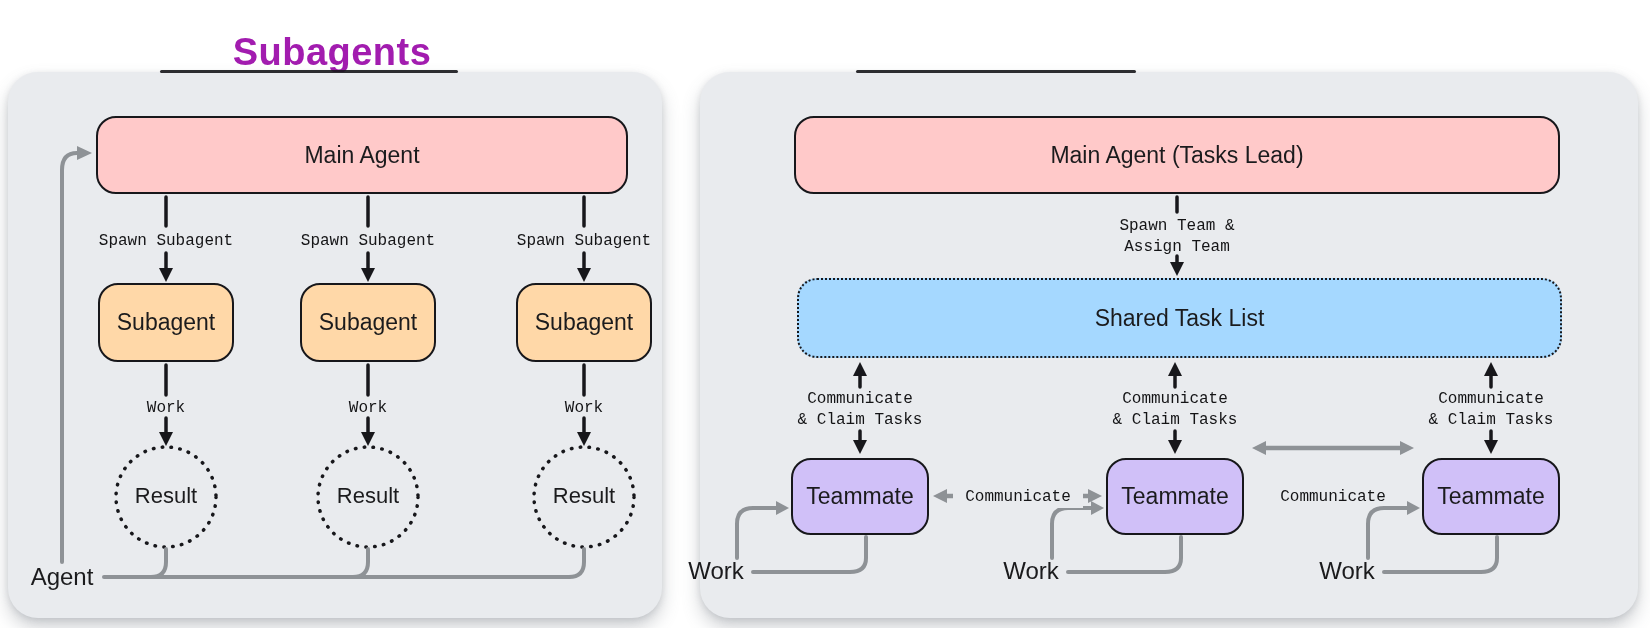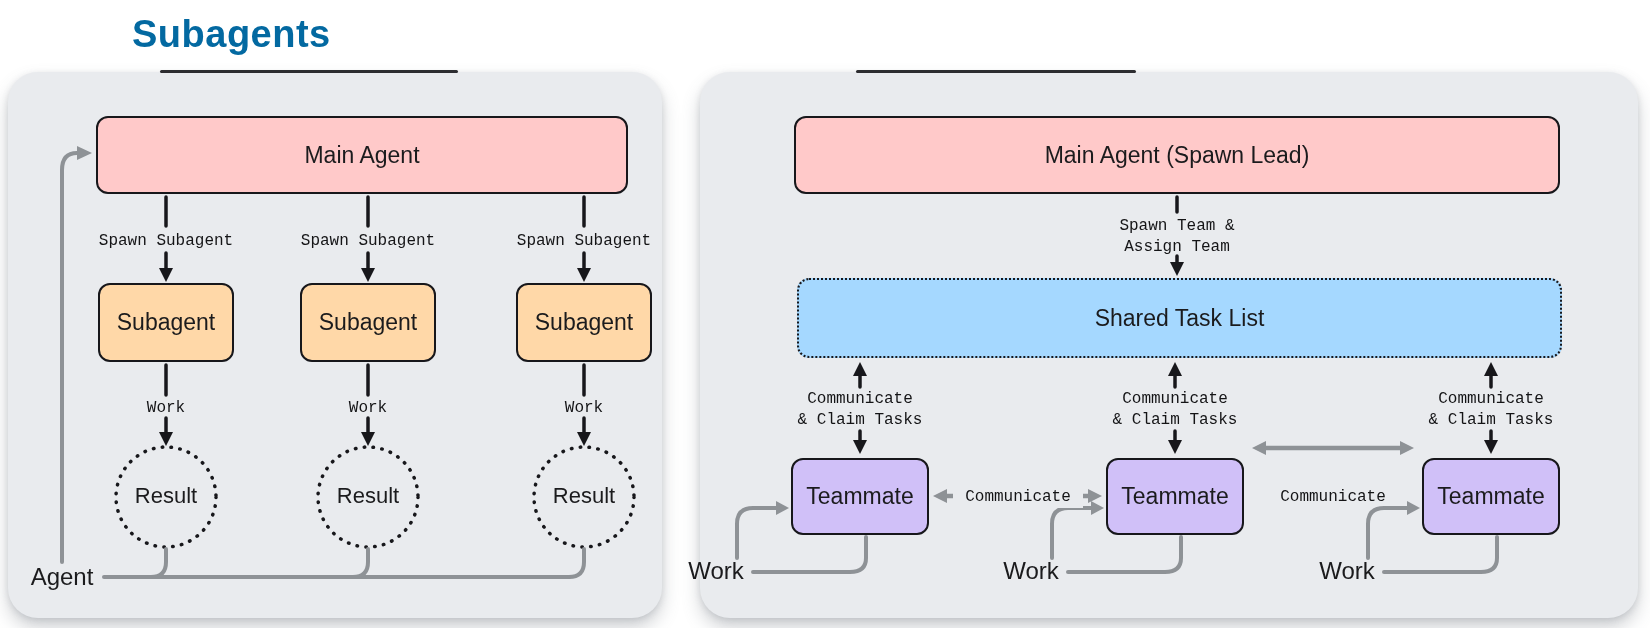--- a/index.html
+++ b/index.html
@@ -3,29 +3,29 @@
 <meta charset="utf-8">
 <style>
   :root{
     --panel-bg:#e9ebee; --pink:#ffc9c9; --orange:#ffd8a8; --blue:#a5d8ff;
     --purple:#d0c0f8; --gray:#8e9296; --ink:#17171b; --text:#1b1b1d;
   }
   html,body{margin:0;padding:0;background:#ffffff;}
   body{font-family:"Liberation Sans","DejaVu Sans",sans-serif;color:var(--text);}
   #canvas{position:relative;width:1650px;height:628px;background:#fff;overflow:hidden;}
 
-  .title{position:absolute;top:10px;width:400px;
-         font-size:38px;line-height:48px;font-weight:700;color:#0369a1;letter-spacing:.5px;}
+  .title{position:absolute;top:28px;width:400px;text-align:center;
+         font-size:38px;line-height:48px;font-weight:700;color:#a21caf;letter-spacing:.5px;}
 
   .panel{position:absolute;top:72px;height:546px;background:var(--panel-bg);border-radius:30px;
          box-shadow:0 10px 18px rgba(100,105,115,.30),0 2px 6px rgba(100,105,115,.18);}
   .ink-stroke{position:absolute;top:70px;height:3px;background:var(--ink);border-radius:2px;opacity:.9;}
 
   .node{position:absolute;display:flex;align-items:center;justify-content:center;
-        border:2.5px solid var(--ink);border-radius:12px;box-sizing:border-box;
+        border:2.5px solid var(--ink);border-radius:20px;box-sizing:border-box;
         font-size:23px;color:var(--text);z-index:1;}
   .pink{background:var(--pink);}
   .orange{background:var(--orange);justify-content:center;}
   .purple{background:var(--purple);}
   .blue{background:var(--blue);border-style:dotted;border-width:2.5px;}
 
   svg.wires{position:absolute;left:0;top:0;z-index:2;pointer-events:none;}
   .ln{stroke:var(--ink);stroke-width:3.5;fill:none;stroke-linecap:round;}
   .hd{fill:var(--ink);stroke:none;}
   .gln{stroke:var(--gray);stroke-width:4;fill:none;stroke-linecap:round;}
@@ -72,21 +72,21 @@
   <div class="lbl" style="left:328px;top:398px;width:80px;">Work</div>
   <div class="lbl" style="left:544px;top:398px;width:80px;">Work</div>
 
   <div class="circle-lbl" style="left:106px;top:483px;">Result</div>
   <div class="circle-lbl" style="left:308px;top:483px;">Result</div>
   <div class="circle-lbl" style="left:524px;top:483px;">Result</div>
 
   <div class="biglbl" style="left:20px;top:563px;width:84px;">Agent</div>
 
   <div class="node pink" style="left:794px;top:116px;width:766px;height:78px;">
-    <span>Main Agent (Spawn Lead)</span>
+    <span>Main Agent (Tasks Lead)</span>
   </div>
 
   <div class="node blue" style="left:797px;top:278px;width:765px;height:80px;">
     <span>Shared Task List</span>
   </div>
 
   <div class="lbl" style="left:1097px;top:216px;width:160px;">
     <div>Spawn Team &amp;</div>
     <div>Assign Team</div>
   </div>

